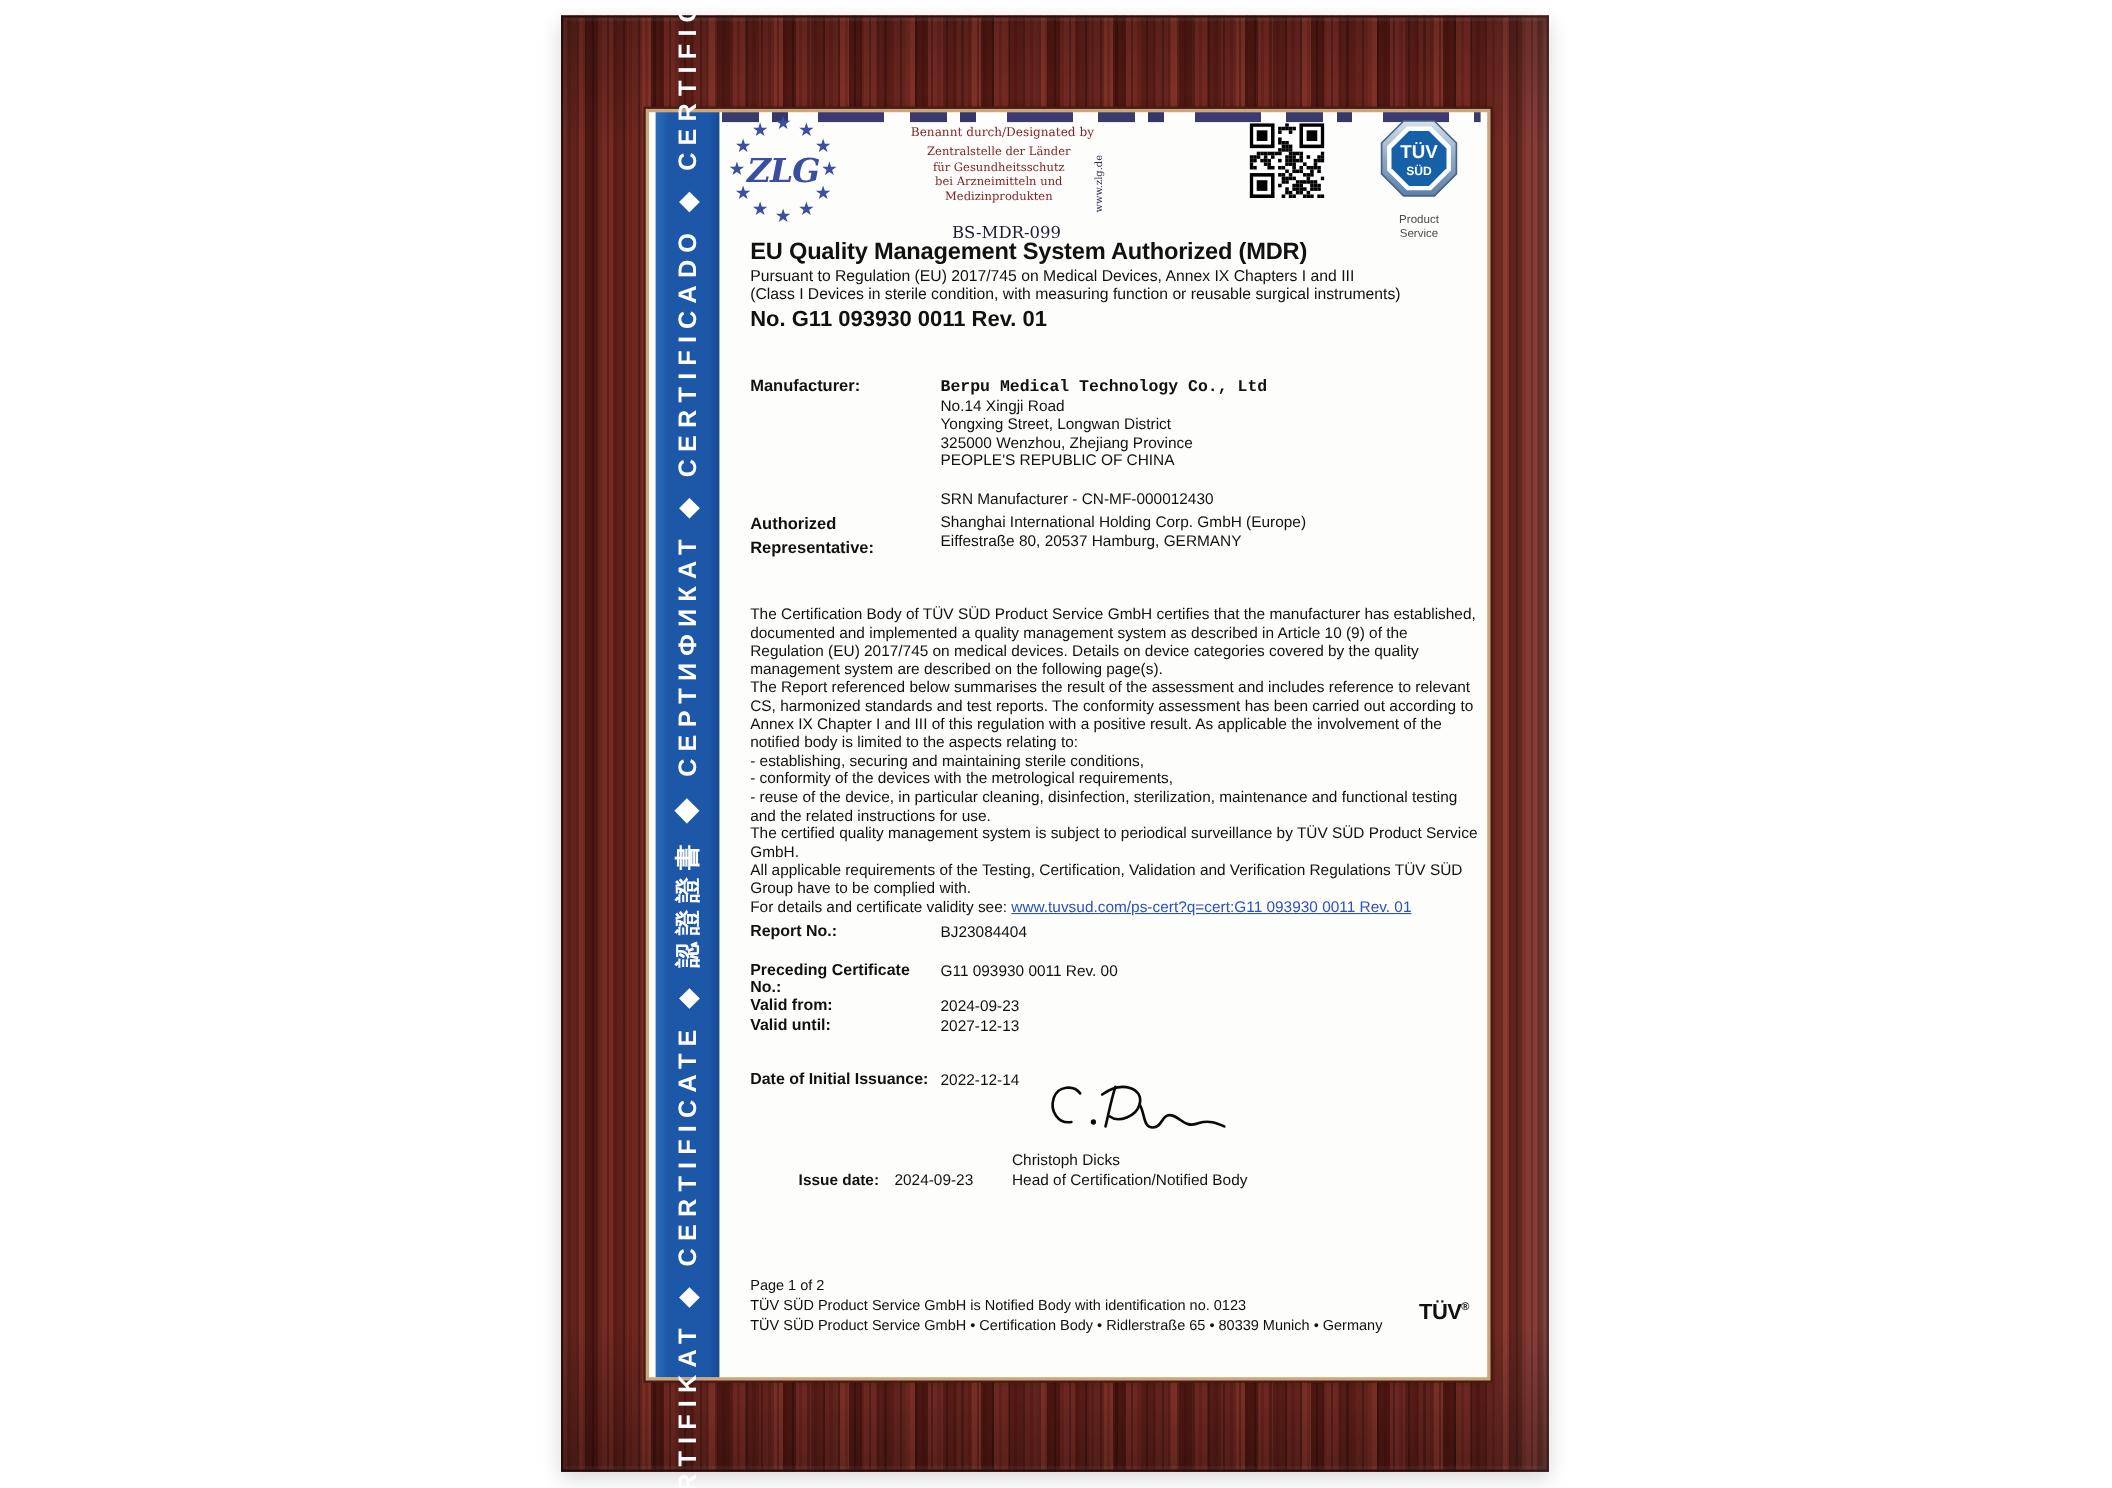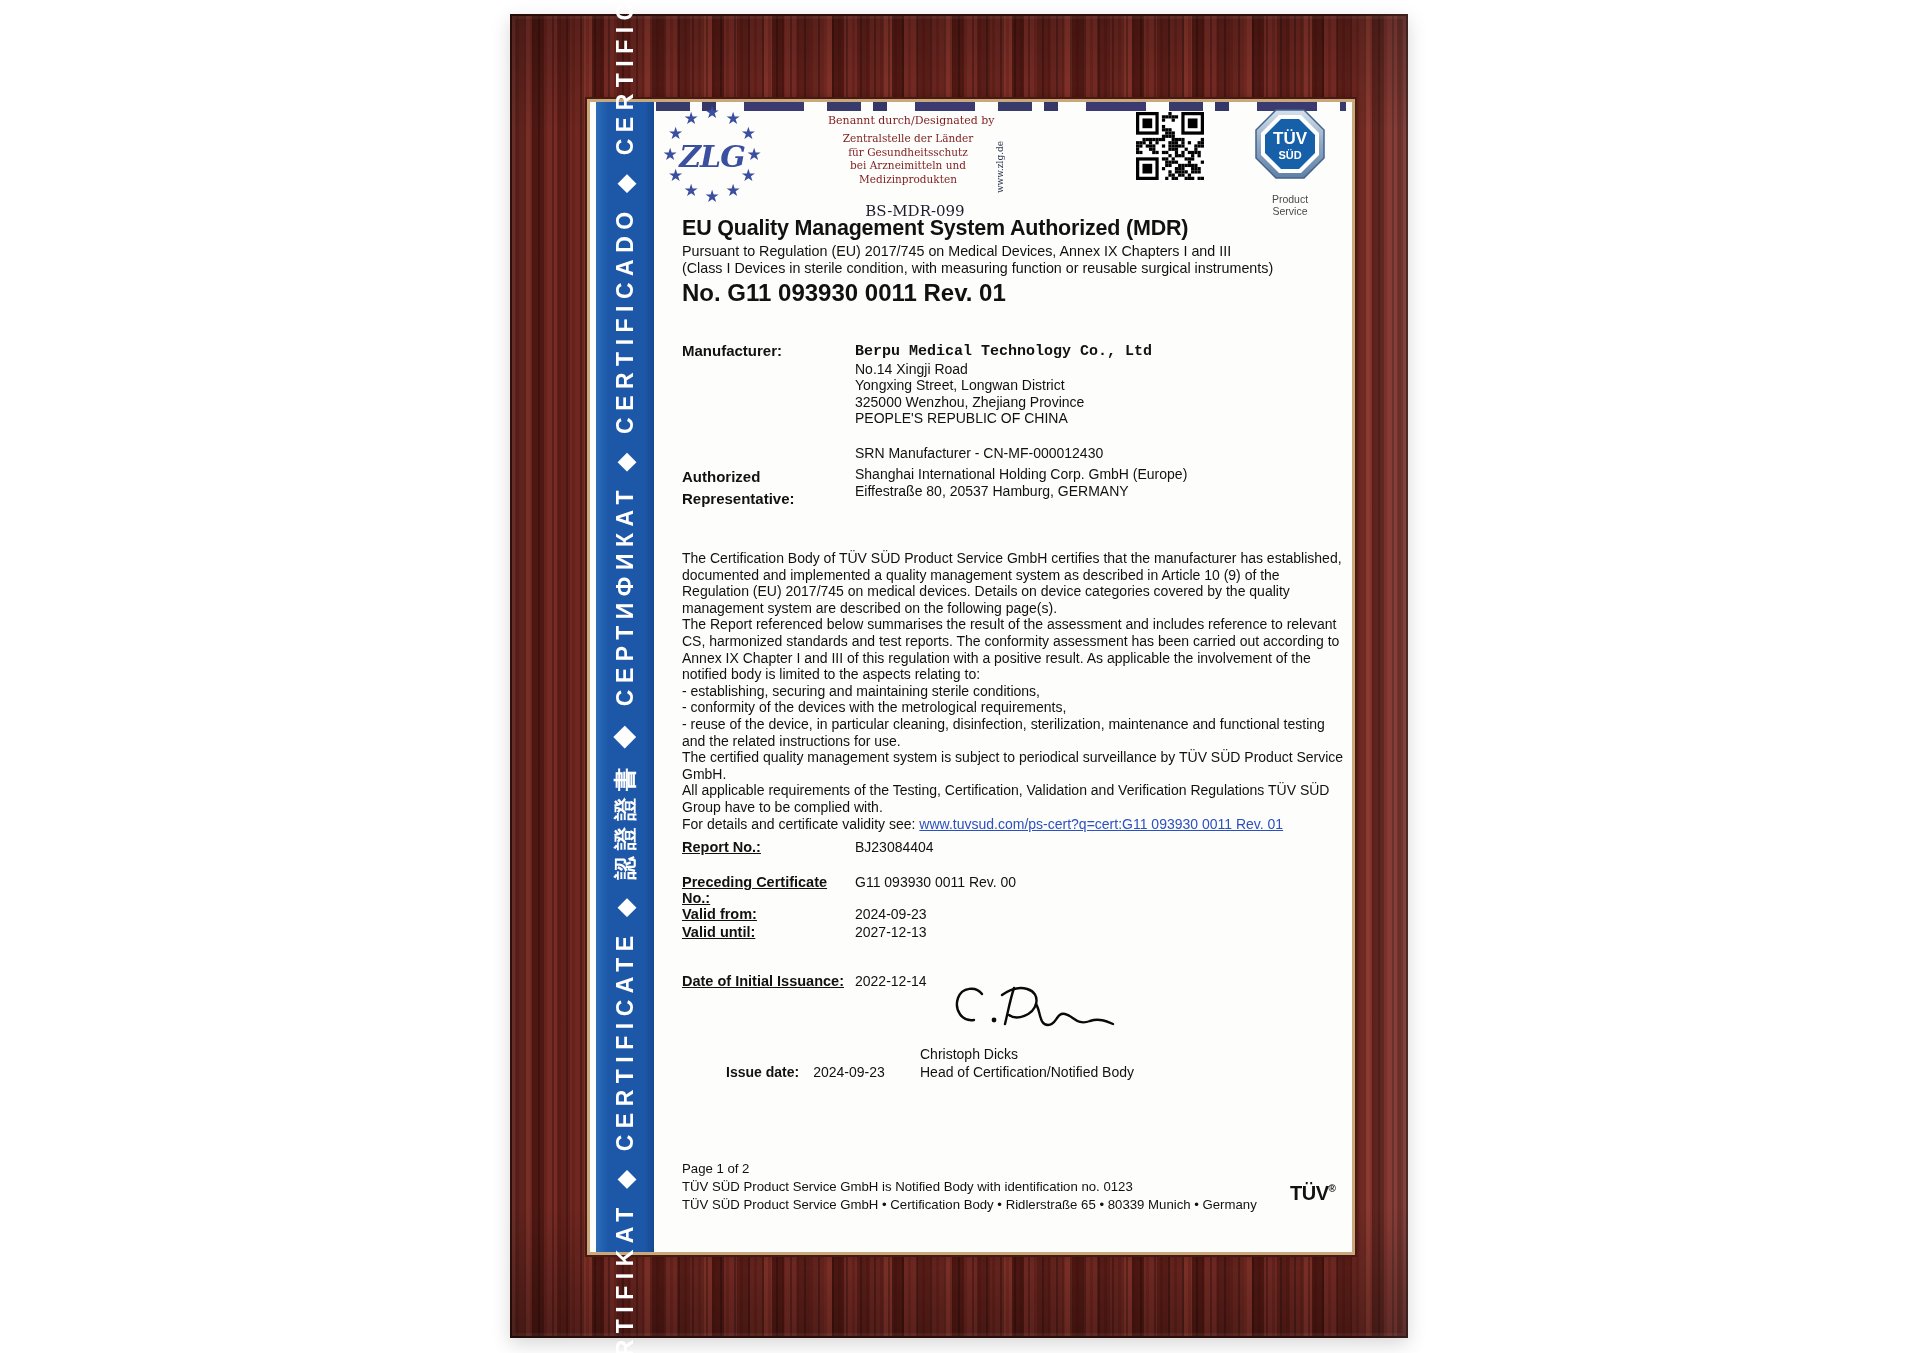--- a/index.html
+++ b/index.html
@@ -62,31 +62,31 @@
   .zlg-org{font-size:10.5px;line-height:13.5px;}
   .zlg-web{position:absolute;left:384px;top:60px;transform:rotate(-90deg);font-family:"DejaVu Serif",serif;font-size:9px;color:#2f3350;}
   .zlg-code{position:absolute;left:250px;top:100px;width:150px;text-align:center;font-family:"DejaVu Serif",serif;font-size:15px;color:#1c1c2e;}
   .qr{position:absolute;left:546px;top:10px;width:68px;height:68px;}
   .tuv-badge{position:absolute;left:664px;top:6px;width:72px;text-align:center;}
   .tuv-caption{margin-top:3px;font-size:10.5px;color:#4a4a4a;}
   
   .abs{position:absolute;left:92px;}
   .title{top:114px;font-size:21.5px;font-weight:bold;letter-spacing:-0.2px;}
   .subtitle{top:141px;font-size:14.3px;line-height:16.5px;}
-  .certno{top:177px;font-size:24px;font-weight:bold;}
+  .certno{top:177px;font-size:20px;font-weight:bold;}
   .row{position:absolute;left:92px;display:flex;}
   .lbl{width:173px;flex:0 0 173px;font-weight:bold;font-size:15px;line-height:18px;}
   .lbl2{font-size:15px;line-height:22px;}
   .val{font-size:14px;line-height:16.5px;}
   .val b{font-size:15px;font-family:Liberation Mono, monospace;}
   .srn{margin-top:18px;}
   .body{top:448px;width:664px;font-size:14px;line-height:16.6px;}
   .body p{margin:0;}
   .link{color:var(--link-blue);text-decoration:underline;}
-  .d-lbl{width:173px;flex:0 0 173px;font-weight:bold;font-size:14.5px;text-decoration:underline;}
+  .d-lbl{width:173px;flex:0 0 173px;font-weight:bold;font-size:14.5px;}
   .d-val{font-size:14px;}
   .sig-svg{position:absolute;left:358px;top:876px;}
   .sig-name{position:absolute;left:330px;top:944px;font-size:14px;}
   .sig-role{position:absolute;left:330px;top:962px;font-size:14px;}
   .issue-row{position:absolute;left:92px;top:962px;font-size:14px;}
   .issue-row .ilbl{font-weight:bold;margin-right:14px;padding-left:44px;}
   .footer{position:absolute;left:92px;top:1058px;font-size:13.2px;line-height:18px;}
   .tuv-mark{position:absolute;left:700px;top:1080px;font-size:20px;font-weight:bold;letter-spacing:-0.5px;}
   .tuv-mark sup{font-size:10px;}
 </style>

